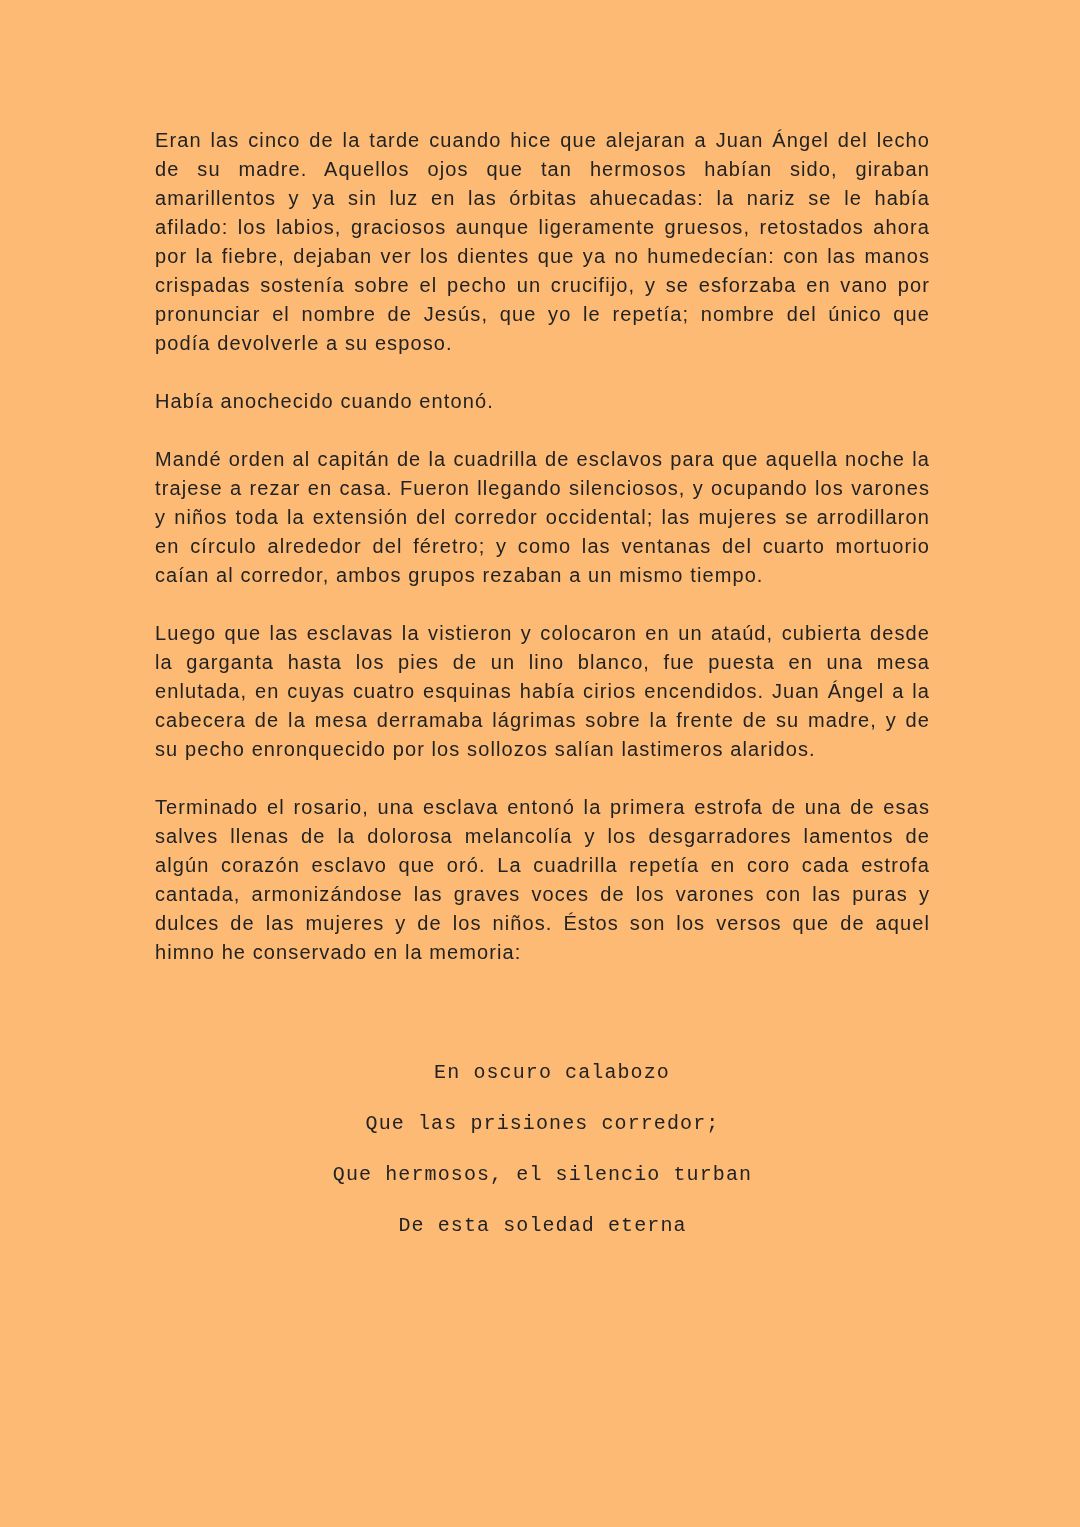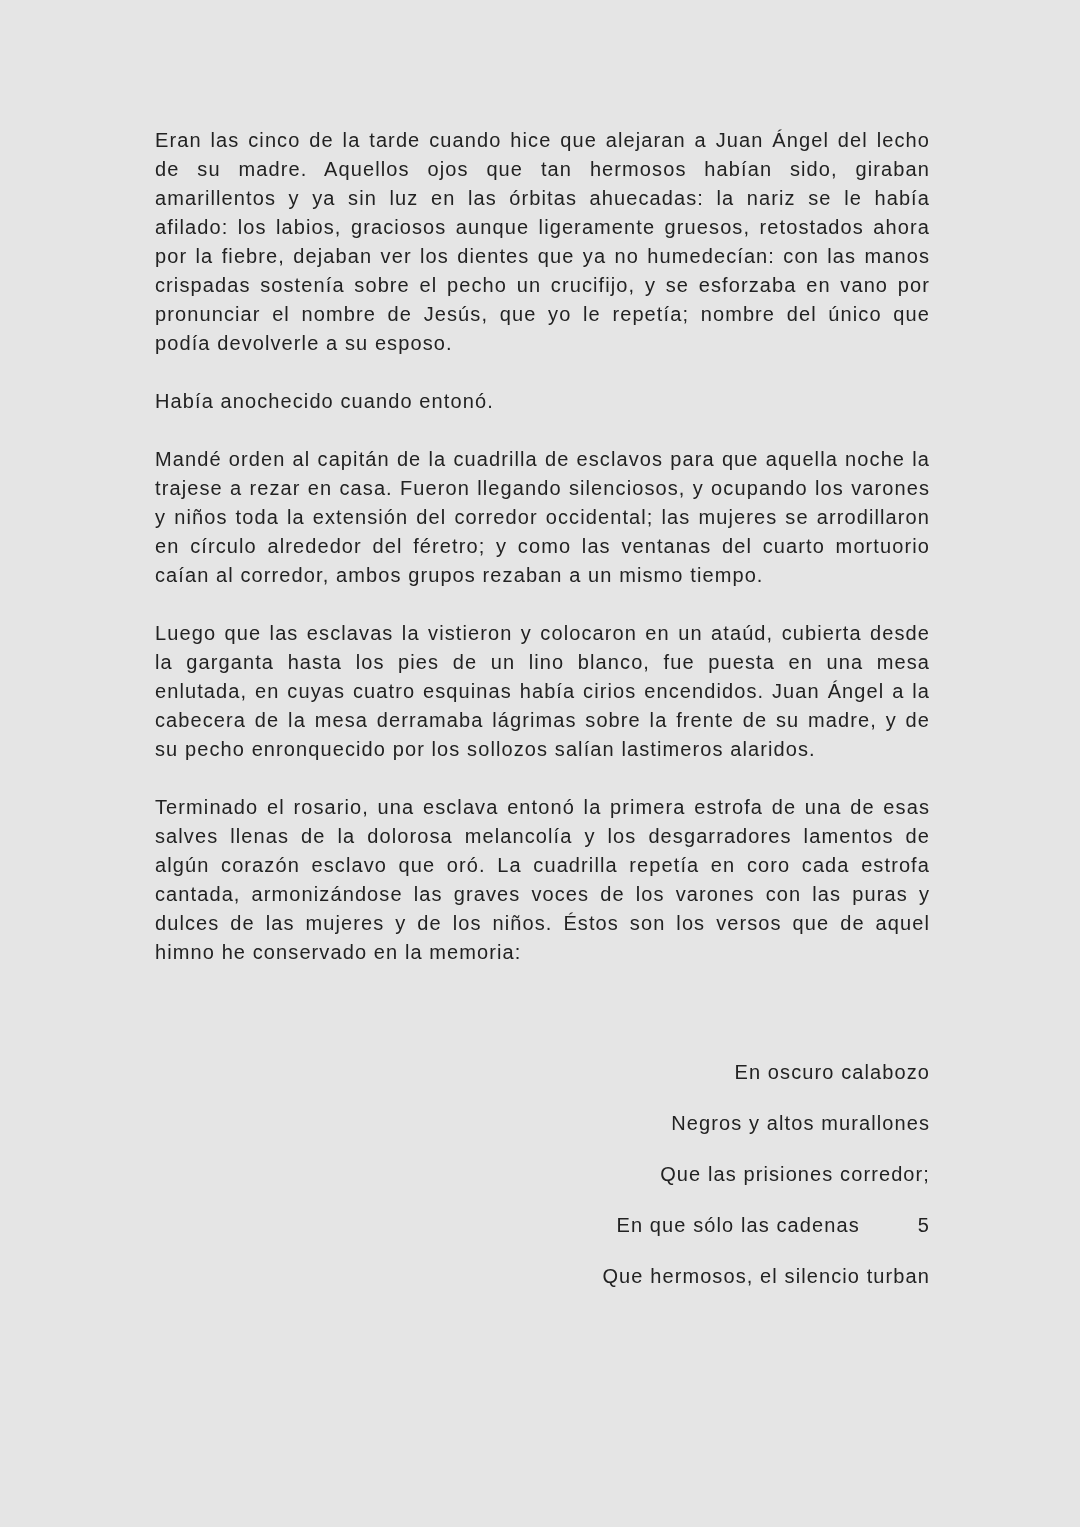--- a/index.html
+++ b/index.html
@@ -13,38 +13,39 @@
     overflow: hidden;
   }
   .page {
     position: absolute;
     top: 0;
     left: 0;
     width: 1080px;
     height: 1527px;
     box-sizing: border-box;
     padding: 126px 150px 40px 155px;
-    background: #e5e5e5;
+    background: #fdba74;
     color: #222222;
     font-family: "Liberation Sans", "DejaVu Sans", sans-serif;
     font-size: 20px;
     line-height: 29px;
     letter-spacing: 1.1px;
   }
   .para {
     margin: 0 0 29px 0;
     text-align: justify;
     text-justify: inter-word;
   }
   .verses {
     padding-top: 62px;
   }
   .verse {
     margin: 0 0 22px 0;
-    text-align: right;
+    text-align: center;
+    font-family: Liberation Mono, monospace;
   }
   .verse.indent {
     padding-left: 19px;
   }
   .vnum {
     margin-left: 58px;
   }
 </style>
 </head>
 <body>
@@ -55,26 +56,23 @@
   <p class="para">Había anochecido cuando entonó.</p>
   <p class="para">Mandé orden al capitán de la cuadrilla de esclavos para que aquella noche la trajese a rezar en casa. Fueron llegando silenciosos, y ocupando los varones y niños toda la extensión del corredor occidental; las mujeres se arrodillaron en círculo alrededor del féretro; y como las ventanas del cuarto mortuorio caían al corredor, ambos grupos rezaban a un mismo tiempo.</p>
   <p class="para">Luego que las esclavas la vistieron y colocaron en un ataúd, cubierta desde la garganta hasta los pies de un lino blanco, fue puesta en una mesa enlutada, en cuyas cuatro esquinas había cirios encendidos. Juan Ángel a la cabecera de la mesa derramaba lágrimas sobre la frente de su madre, y de su pecho enronquecido por los sollozos salían lastimeros alaridos.</p>
   <p class="para">Terminado el rosario, una esclava entonó la primera estrofa de una de esas salves llenas de la dolorosa melancolía y los desgarradores lamentos de algún corazón esclavo que oró. La cuadrilla repetía en coro cada estrofa cantada, armonizándose las graves voces de los varones con las puras y dulces de las mujeres y de los niños. Éstos son los versos que de aquel himno he conservado en la memoria:</p>
 
   <div class="verses">
     <p class="verse indent">
       <span>En oscuro calabozo</span>
     </p>
     <p class="verse">
-      <span>Negros y altos murallones</span>
-    </p>
-    <p class="verse">
       <span>Que las prisiones corredor;</span>
-    </p>
-    <p class="verse indent">
-      <span>En que sólo las cadenas</span><span class="vnum">5</span>
     </p>
     <p class="verse">
       <span>Que hermosos, el silencio turban</span>
+    </p>
+    <p class="verse">
+      <span>De esta soledad eterna</span>
     </p>
   </div>
 
 </div>
 
 </body></html>

